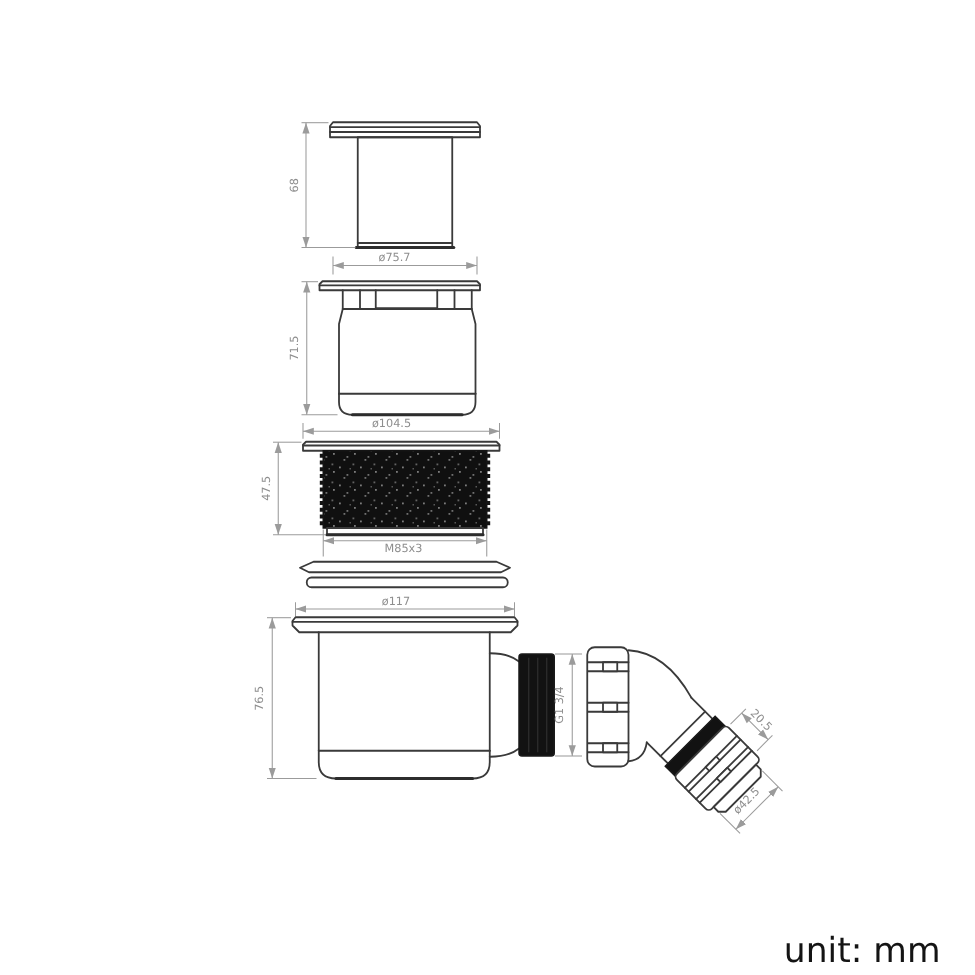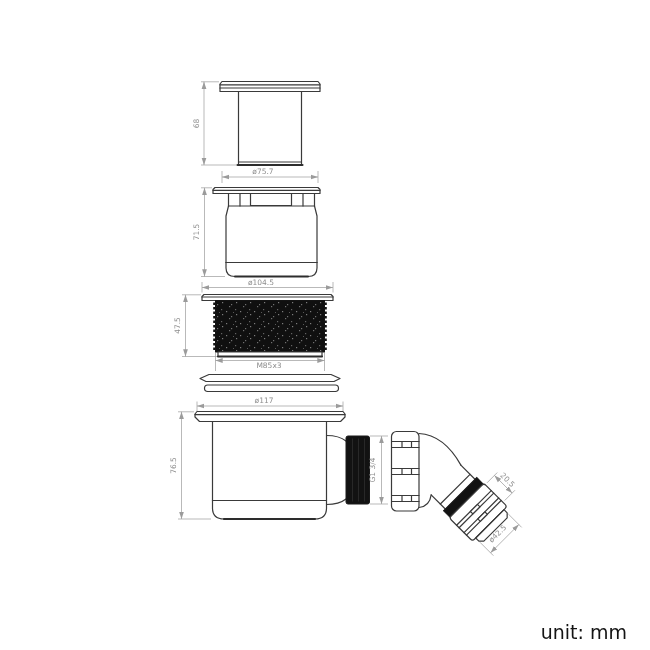--- a/index.html
+++ b/index.html
@@ -6,21 +6,21 @@
   .stage{position:relative;width:650px;height:650px;background:#ffffff;overflow:hidden;
          font-family:"DejaVu Sans", sans-serif;margin-top:20px;}
   svg{position:absolute;left:0;top:0;}
   .outline{stroke:#3a3a3a;stroke-width:1.2;fill:none;stroke-linejoin:round;stroke-linecap:round;}
   .thick{stroke:#2d2d2d;stroke-width:2.1;fill:none;stroke-linecap:round;}
   .dim{stroke:#9b9b9b;stroke-width:0.7;fill:none;}
   .dimtxt{fill:#8e8e8e;font-size:7.5px;font-family:"DejaVu Sans",sans-serif;}
   .darkfill{fill:#121212;stroke:#1a1a1a;stroke-width:1;}
   .whitefill{fill:#ffffff;}
   .teeth{stroke:#141414;stroke-width:2.8;stroke-dasharray:2.6 1.9;fill:none;}
-  .unit-label{position:absolute;right:23px;top:601px;font-size:19px;color:#141414;
+  .unit-label{position:absolute;right:23px;top:601px;font-size:23px;color:#141414;
               font-family:"DejaVu Sans", sans-serif;}
 </style>
 </head>
 <body>
 
 <div class="stage">
 <svg width="650" height="650" viewBox="0 0 650 650">
   <defs>
     <marker id="arr" markerWidth="8" markerHeight="6" refX="7.2" refY="3" orient="auto-start-reverse" markerUnits="userSpaceOnUse">
       <path d="M0,0.6 L7.2,3 L0,5.4 Z" fill="#9b9b9b"></path>

